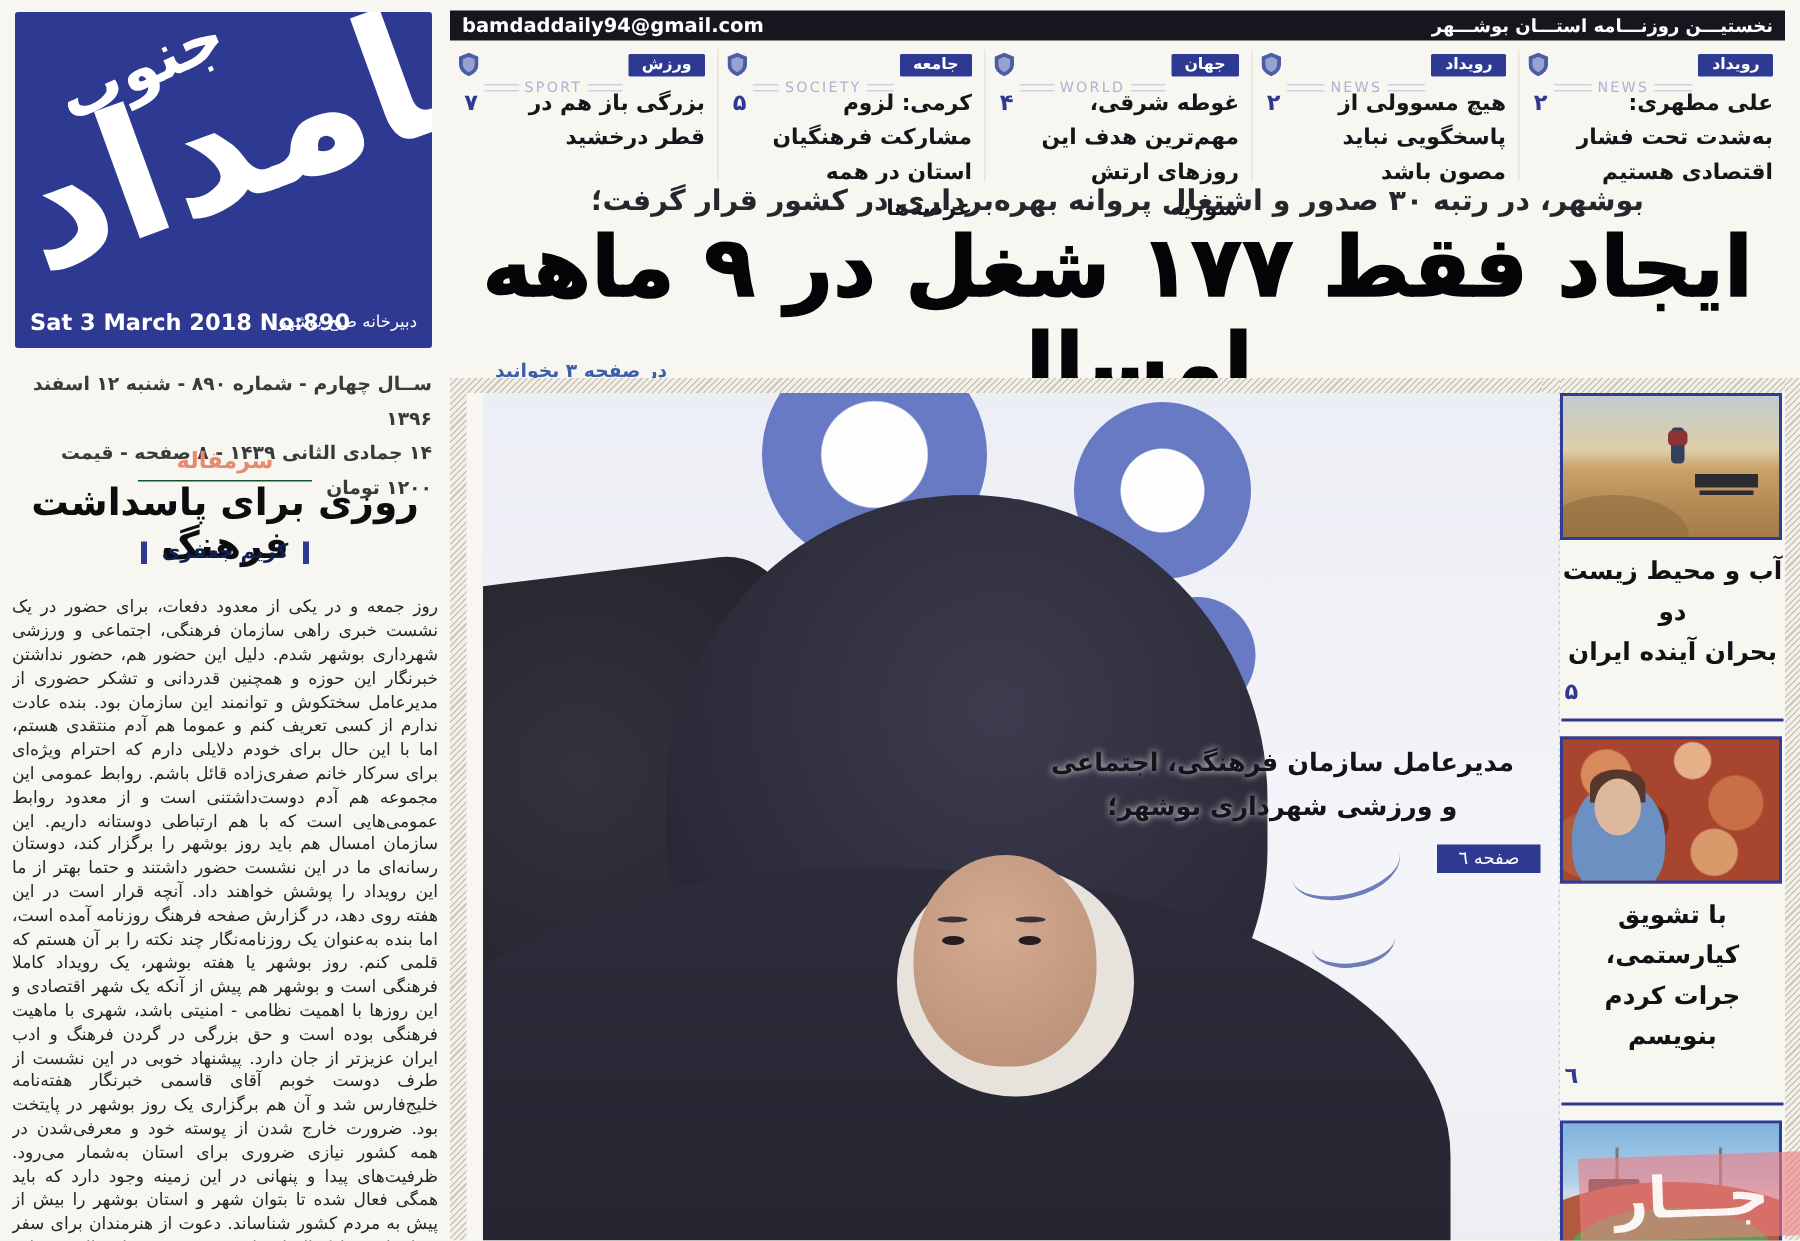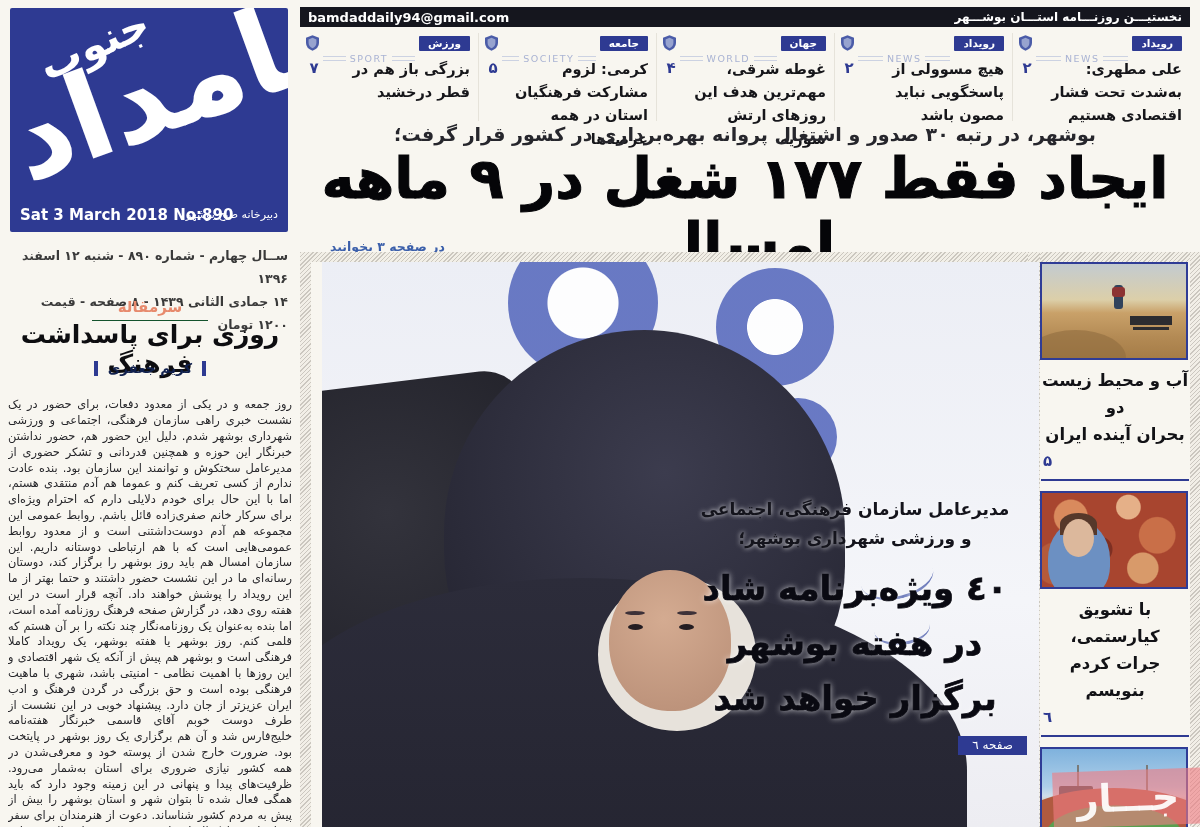--- a/index.html
+++ b/index.html
@@ -274,23 +274,20 @@
     <div class="rim"></div>
     <div class="face">
       <span class="brow l"></span>
       <span class="brow r"></span>
       <span class="eye l"></span>
       <span class="eye r"></span>
     </div>
     <div class="ph-overlay">
       <div class="ph-kicker pre">مدیرعامل سازمان فرهنگی، اجتماعی
 و ورزشی شهرداری بوشهر؛</div>
-      <div class="ph-head pre">٤٠ ویژه‌برنامه شاد
-در هفته بوشهر
-برگزار خواهد شد</div>
       <div class="ph-page">صفحه ٦</div>
     </div>
   </div>
 
   <div class="sidebar">
 
     <div>
       <div class="sb-photo sc-desert">
         <span class="mound"></span>
         <span class="person"></span>

